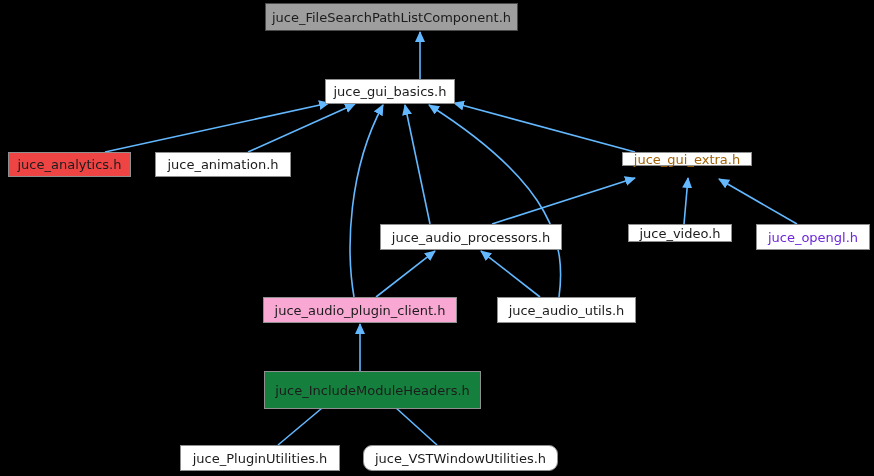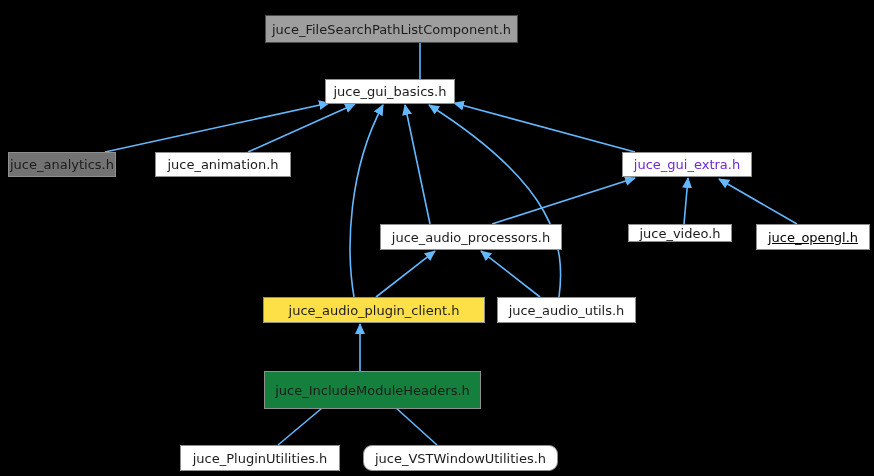--- a/index.html
+++ b/index.html
@@ -35,21 +35,20 @@
     font-size: 13px;
     line-height: 1;
     display: flex;
     align-items: center;
     justify-content: center;
     white-space: nowrap;
     cursor: pointer;
   }
   .node.current {
     cursor: default;
-    margin-top: 12px;
   }
 </style>
 </head>
 <body>
 
 <div class="graph-stage">
   <svg class="edge-layer" viewBox="0 0 874 476" xmlns="http://www.w3.org/2000/svg">
     <defs>
       <marker id="arrowhead" markerUnits="userSpaceOnUse" markerWidth="12" markerHeight="11" refX="10" refY="5" orient="auto">
         <path d="M0,0 L11,5 L0,10 Z" fill="#63b8ff"></path>
@@ -69,25 +68,25 @@
         <path d="M376,297 L435,251" fill="none" stroke="#63b8ff" stroke-width="1.6" marker-end="url(#arrowhead)"></path>
         <path d="M540,297 L481,251" fill="none" stroke="#63b8ff" stroke-width="1.6" marker-end="url(#arrowhead)"></path>
         <path d="M360,371 L360,324" fill="none" stroke="#63b8ff" stroke-width="1.6" marker-end="url(#arrowhead)"></path>
         <path d="M278,445 L334,398" fill="none" stroke="#63b8ff" stroke-width="1.6" marker-end="url(#arrowhead)"></path>
         <path d="M437,445 L385,398" fill="none" stroke="#63b8ff" stroke-width="1.6" marker-end="url(#arrowhead)"></path>
       </g>
   </svg>
   <div>
       <div class="node current" style="left: 265px; top: 3px; width: 253px; height: 28px; background: rgb(158, 158, 158); border-color: rgb(74, 74, 74); color: rgb(28, 28, 28);">juce_FileSearchPathListComponent.h</div>
       <div class="node" style="left: 325px; top: 79px; width: 130px; height: 25px; background: rgb(255, 255, 255); border-color: rgb(143, 143, 143); color: rgb(28, 28, 28);">juce_gui_basics.h</div>
-      <div class="node" style="left: 8px; top: 152px; width: 108px; height: 25px; background: #737373; border-color: rgb(143, 143, 143); color: rgb(28, 28, 28);">juce_analytics.h</div>
+      <div class="node" style="left: 8px; top: 152px; width: 123px; height: 25px; background: #ef4444; border-color: rgb(143, 143, 143); color: rgb(28, 28, 28);">juce_analytics.h</div>
       <div class="node" style="left: 155px; top: 152px; width: 136px; height: 25px; background: rgb(255, 255, 255); border-color: rgb(143, 143, 143); color: rgb(28, 28, 28);">juce_animation.h</div>
-      <div class="node" style="left: 622px; top: 152px; width: 130px; height: 25px; background: rgb(255, 255, 255); border-color: rgb(143, 143, 143); color: #6d28d9;">juce_gui_extra.h</div>
+      <div class="node" style="left: 622px; top: 152px; width: 130px; height: 14px; background: rgb(255, 255, 255); border-color: rgb(143, 143, 143); color: #a16207;">juce_gui_extra.h</div>
       <div class="node" style="left: 365px; top: 224px; width: 182px; height: 26px; background: rgb(255, 255, 255); border-color: rgb(143, 143, 143); color: rgb(28, 28, 28); margin-left: 15px;">juce_audio_processors.h</div>
       <div class="node" style="left: 628px; top: 224px; width: 104px; height: 18px; background: rgb(255, 255, 255); border-color: rgb(143, 143, 143); color: rgb(28, 28, 28);">juce_video.h</div>
-      <div class="node" style="left: 756px; top: 224px; width: 114px; height: 26px; background: rgb(255, 255, 255); border-color: rgb(143, 143, 143); color: #000000; text-decoration: underline;">juce_opengl.h</div>
-      <div class="node" style="left: 263px; top: 297px; width: 222px; height: 26px; background: #fde047; border-color: rgb(143, 143, 143); color: rgb(28, 28, 28);">juce_audio_plugin_client.h</div>
+      <div class="node" style="left: 756px; top: 224px; width: 114px; height: 26px; background: rgb(255, 255, 255); border-color: rgb(143, 143, 143); color: #6d28d9;">juce_opengl.h</div>
+      <div class="node" style="left: 263px; top: 297px; width: 194px; height: 26px; background: #f9a8d4; border-color: rgb(143, 143, 143); color: rgb(28, 28, 28);">juce_audio_plugin_client.h</div>
       <div class="node" style="left: 497px; top: 297px; width: 139px; height: 26px; background: rgb(255, 255, 255); border-color: rgb(143, 143, 143); color: rgb(28, 28, 28);">juce_audio_utils.h</div>
       <div class="node" style="left: 264px; top: 371px; width: 217px; height: 38px; background: #15803d; border-color: rgb(143, 143, 143); color: rgb(28, 28, 28);">juce_IncludeModuleHeaders.h</div>
       <div class="node" style="left: 180px; top: 445px; width: 160px; height: 26px; background: rgb(255, 255, 255); border-color: rgb(143, 143, 143); color: rgb(28, 28, 28);">juce_PluginUtilities.h</div>
       <div class="node" style="left: 363px; top: 445px; width: 195px; height: 26px; background: rgb(255, 255, 255); border-color: rgb(143, 143, 143); color: rgb(28, 28, 28); border-radius: 9px;">juce_VSTWindowUtilities.h</div>
     </div>
 </div>
 
 </body></html>

